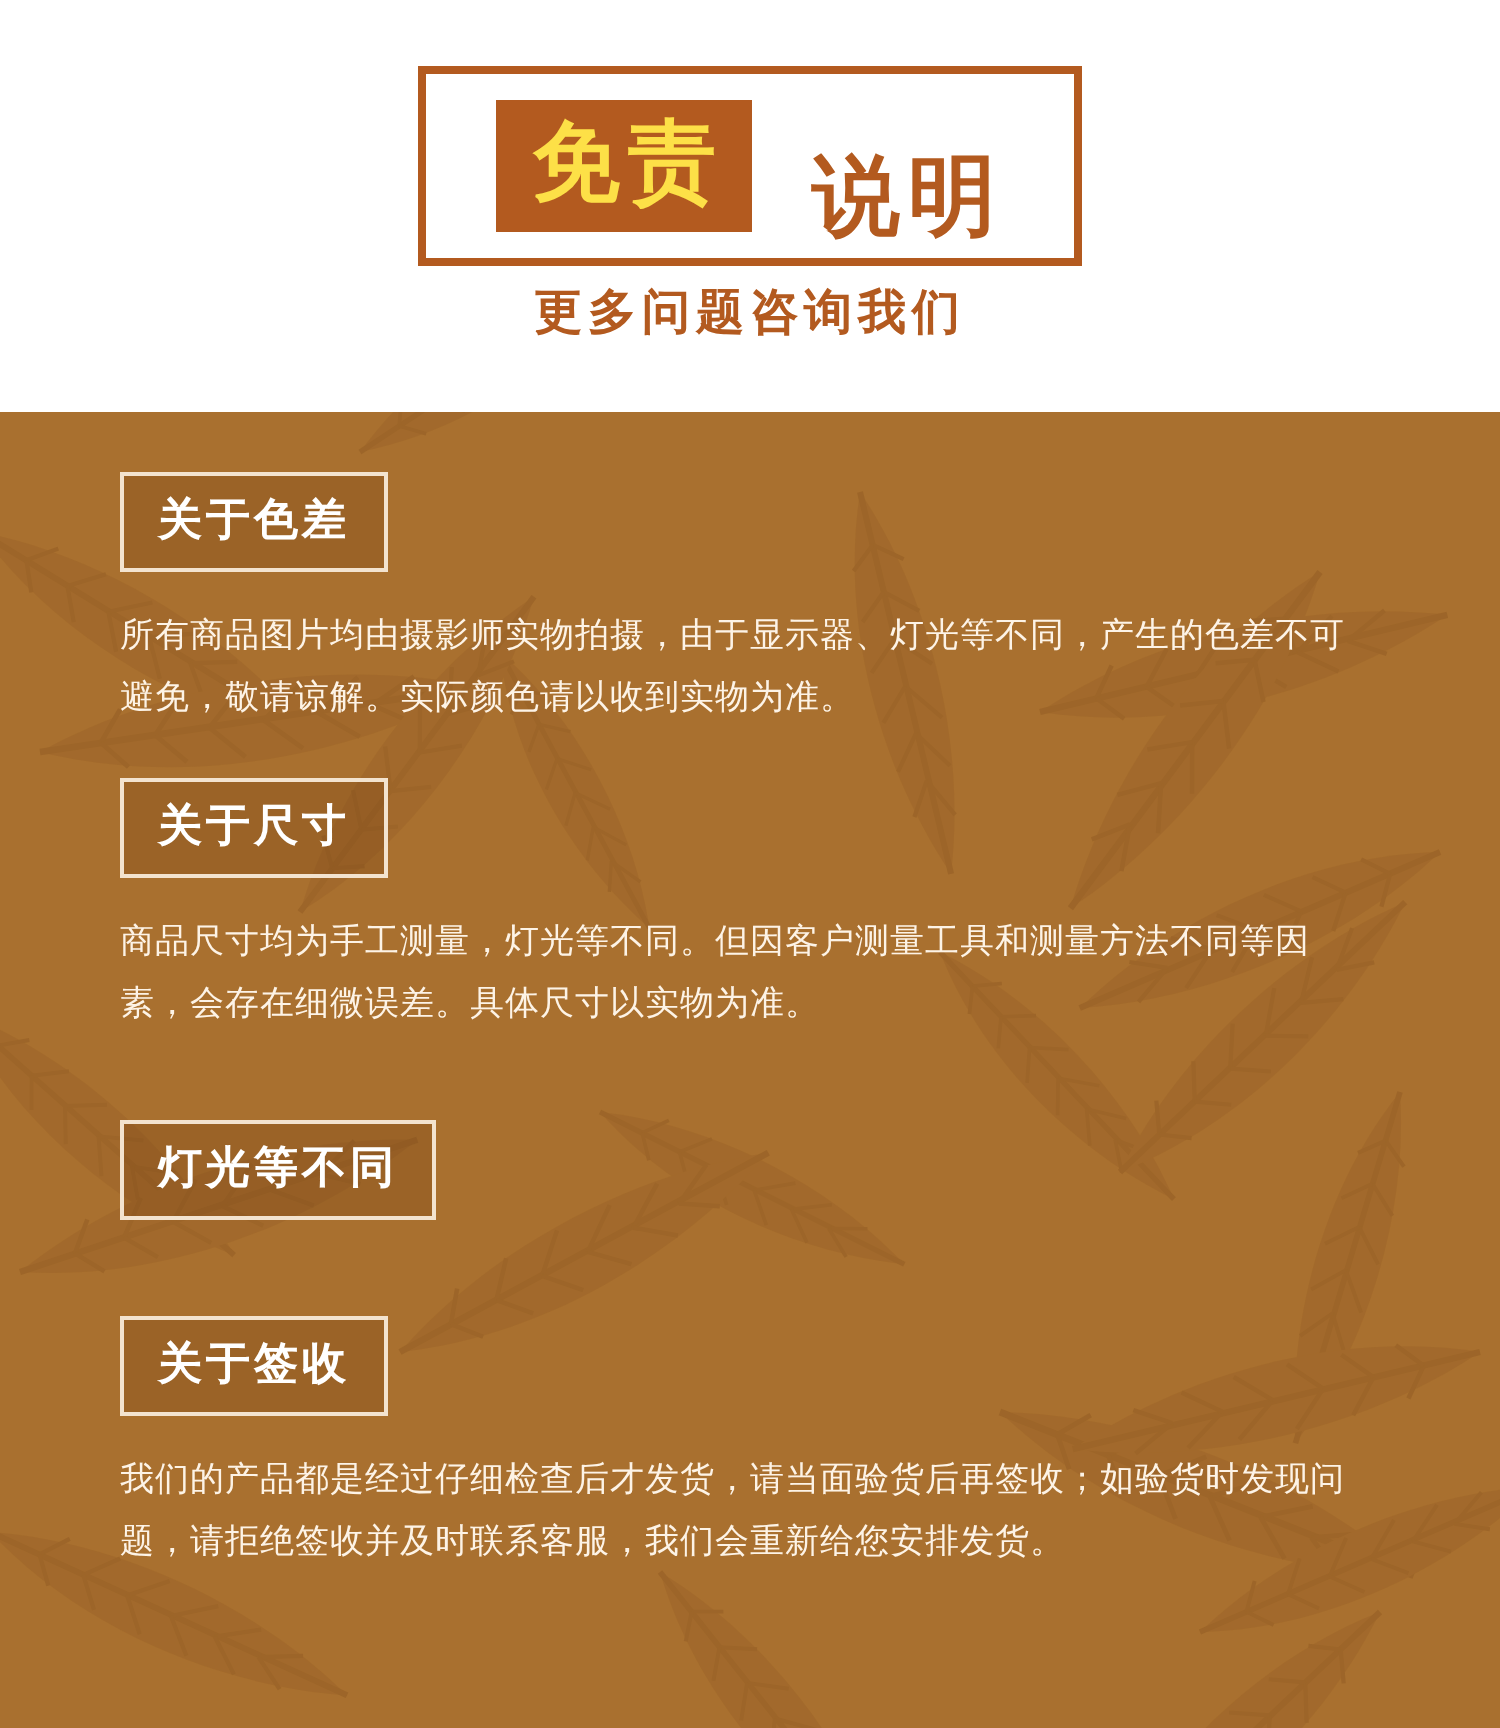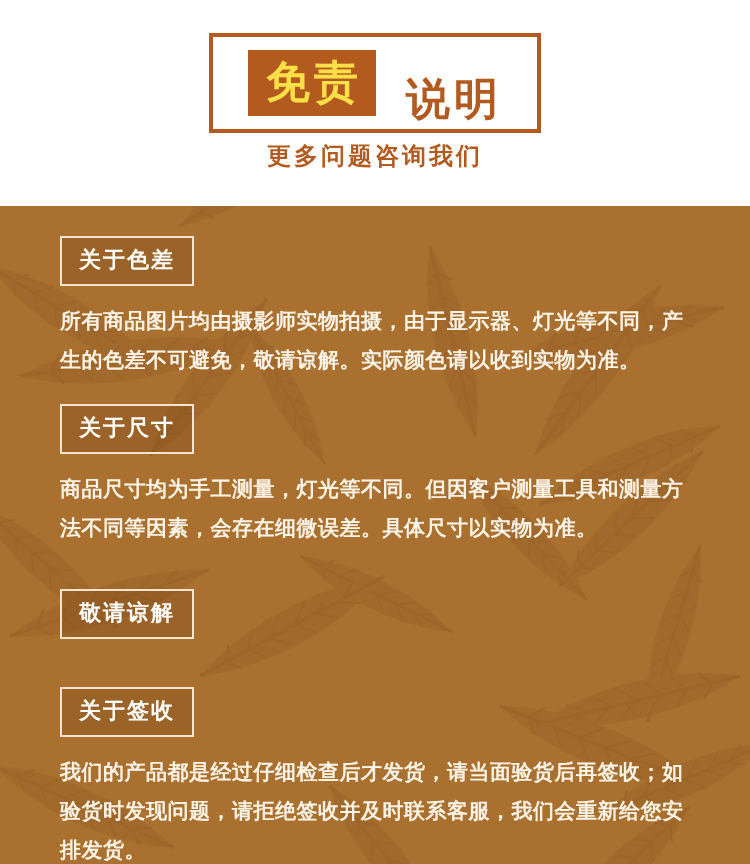--- a/index.html
+++ b/index.html
@@ -115,25 +115,25 @@
     font-size: 22px;
     font-weight: bold;
     letter-spacing: 2px;
     padding: 7px 17px 9px 17px;
     background: rgba(120, 68, 22, 0.28);
     box-sizing: border-box;
   }
   .sec-body {
     margin-top: 16px;
     color: #fdf3e6;
-    font-size: 21px;
+    font-size: 17px;
     line-height: 1.85;
     letter-spacing: 0.5px;
     max-width: 625px;
-    font-weight: bold;
+    font-weight: normal;
   }
   .sec-1 { margin-top: 6px; }
   .sec-2 { margin-top: 24px; }
   .sec-3 { margin-top: 42px; }
   .sec-4 { margin-top: 48px; }
 </style>
 </head>
 <body>
 
 <div class="page">
@@ -202,21 +202,21 @@
         <div class="sec-tag">关于色差</div>
         <div class="sec-body">所有商品图片均由摄影师实物拍摄，由于显示器、灯光等不同，产生的色差不可避免，敬请谅解。实际颜色请以收到实物为准。</div>
       </div>
 
       <div class="section sec-2">
         <div class="sec-tag">关于尺寸</div>
         <div class="sec-body">商品尺寸均为手工测量，灯光等不同。但因客户测量工具和测量方法不同等因素，会存在细微误差。具体尺寸以实物为准。</div>
       </div>
 
       <div class="section sec-3">
-        <div class="sec-tag">敬请谅解</div>
+        <div class="sec-tag">灯光等不同</div>
       </div>
 
       <div class="section sec-4">
         <div class="sec-tag">关于签收</div>
         <div class="sec-body">我们的产品都是经过仔细检查后才发货，请当面验货后再签收；如验货时发现问题，请拒绝签收并及时联系客服，我们会重新给您安排发货。</div>
       </div>
 
     </div>
   </div>
 </div>

